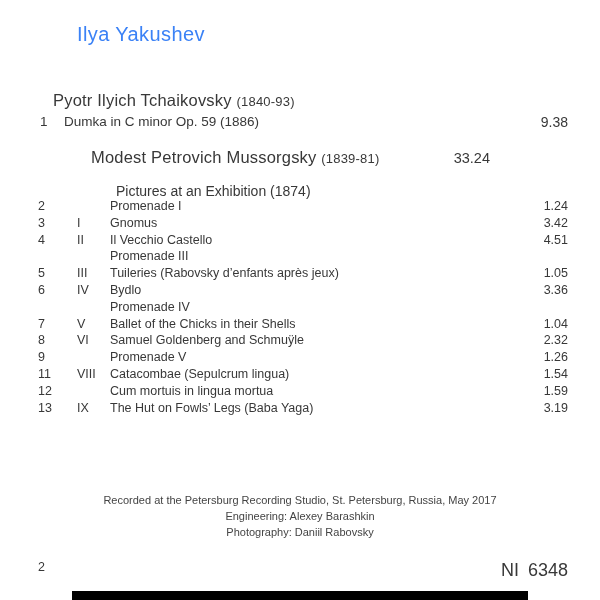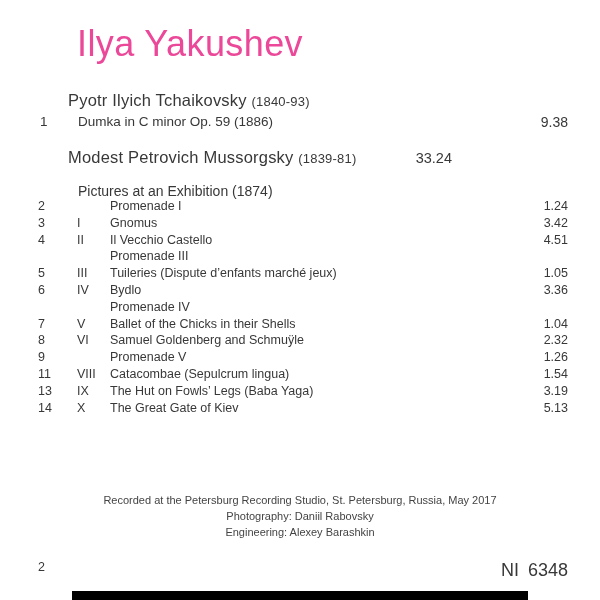--- a/index.html
+++ b/index.html
@@ -10,37 +10,37 @@
     background: var(--bg, #ffffff);
     color: var(--text, #383838);
     font-family: "Liberation Sans", sans-serif;
     overflow: hidden;
   }
 
   .artist-title {
     position: absolute;
     left: 77px;
     top: 23px;
-    font-size: 36px;
+    font-size: 20px;
     font-weight: 400;
     letter-spacing: 0.4px;
-    color: #ec4899;
+    color: #3b82f6;
   }
 
   
   .section-tch { position: absolute; left: 0; top: 91px; width: 600px; }
-  .composer-line { margin-left: 68px; font-size: 16.5px; letter-spacing: 0.2px; }
+  .composer-line { margin-left: 53px; font-size: 16.5px; letter-spacing: 0.2px; }
   .dates { font-size: 13px; }
   .single-track-row { position: relative; margin-top: 4px; height: 18px; font-size: 13.5px; }
   .single-track-row .tnum { position: absolute; left: 40px; top: 0; }
-  .single-track-row .ttitle { position: absolute; left: 78px; top: 0; }
+  .single-track-row .ttitle { position: absolute; left: 64px; top: 0; }
   .single-track-row .ttime { position: absolute; right: 32px; top: 0; font-size: 14px; margin-left: 45px; }
 
   
-  .section-mus { position: absolute; left: 0; top: 148px; width: 484px; }
+  .section-mus { position: absolute; left: 0; top: 148px; width: 484px; padding-left: 38px; }
   .section-mus .total-time { position: absolute; right: 32px; top: 2px; font-size: 14.5px; }
   .work-title { margin-left: 78px; margin-top: 16px; font-size: 14px; }
 
   
   .tracklist { position: absolute; left: 0; top: 198px; width: 600px; font-size: 12.5px; }
   .trow { position: relative; height: 16.8px; line-height: 16.8px; }
   .trow .num     { position: absolute; left: 38px;  top: 0; }
   .trow .numeral { position: absolute; left: 77px;  top: 0; }
   .trow .title   { position: absolute; left: 110px; top: 0; white-space: nowrap; text-align: center; }
   .trow .time    { position: absolute; right: 32px; top: 0; }
@@ -121,21 +121,21 @@
     <div class="trow">
       <span class="num"></span>
       <span class="numeral"></span>
       <span class="title">Promenade III</span>
       <span class="time"></span>
     </div>
 
     <div class="trow">
       <span class="num">5</span>
       <span class="numeral">III</span>
-      <span class="title">Tuileries (Dispute d’enfants marché jeux)</span>
+      <span class="title">Tuileries (Rabovsky d’enfants après jeux)</span>
       <span class="time">1.05</span>
     </div>
 
     <div class="trow">
       <span class="num">6</span>
       <span class="numeral">IV</span>
       <span class="title">Bydlo</span>
       <span class="time">3.36</span>
     </div>
 
@@ -168,40 +168,40 @@
     </div>
 
 
     <div class="trow">
       <span class="num">11</span>
       <span class="numeral">VIII</span>
       <span class="title">Catacombae (Sepulcrum lingua)</span>
       <span class="time">1.54</span>
     </div>
 
+    <div class="trow">
+      <span class="num">12</span>
+      <span class="numeral"></span>
+      <span class="title">Cum mortuis in lingua mortua</span>
+      <span class="time">1.59</span>
+    </div>
 
     <div class="trow">
       <span class="num">13</span>
       <span class="numeral">IX</span>
       <span class="title">The Hut on Fowls’ Legs (Baba Yaga)</span>
       <span class="time">3.19</span>
     </div>
 
-    <div class="trow">
-      <span class="num">14</span>
-      <span class="numeral">X</span>
-      <span class="title">The Great Gate of Kiev</span>
-      <span class="time">5.13</span>
-    </div>
   </div>
 
   <div class="credits">
     <div>Recorded at the Petersburg Recording Studio, St. Petersburg, Russia, May 2017</div>
+    <div>Engineering: Alexey Barashkin</div>
     <div>Photography: Daniil Rabovsky</div>
-    <div>Engineering: Alexey Barashkin</div>
   </div>
 
   <div class="footer-page">2</div>
   <div class="footer-catalog">NI 6348</div>
 
   <div class="bottom-bar"></div>
 
 </div>
 
 </body></html>

